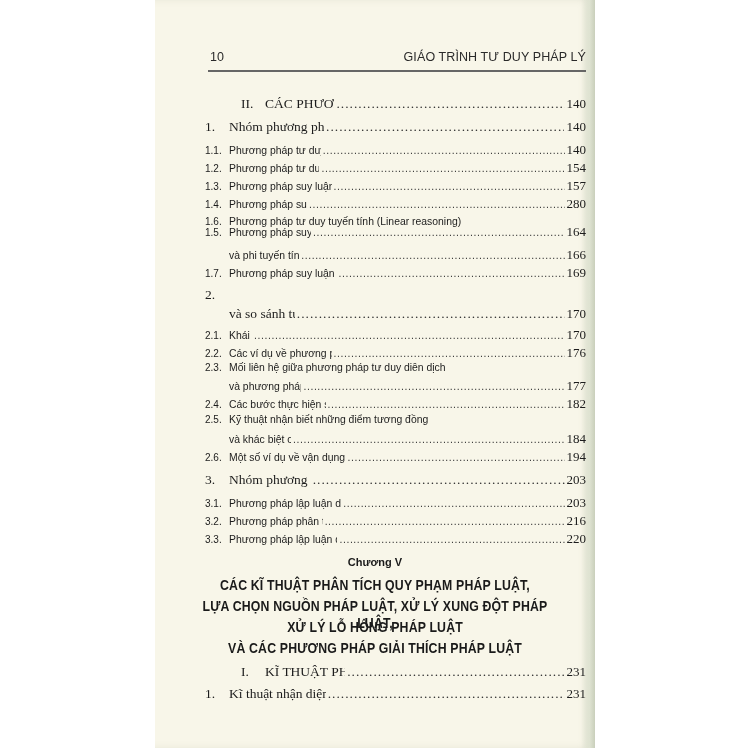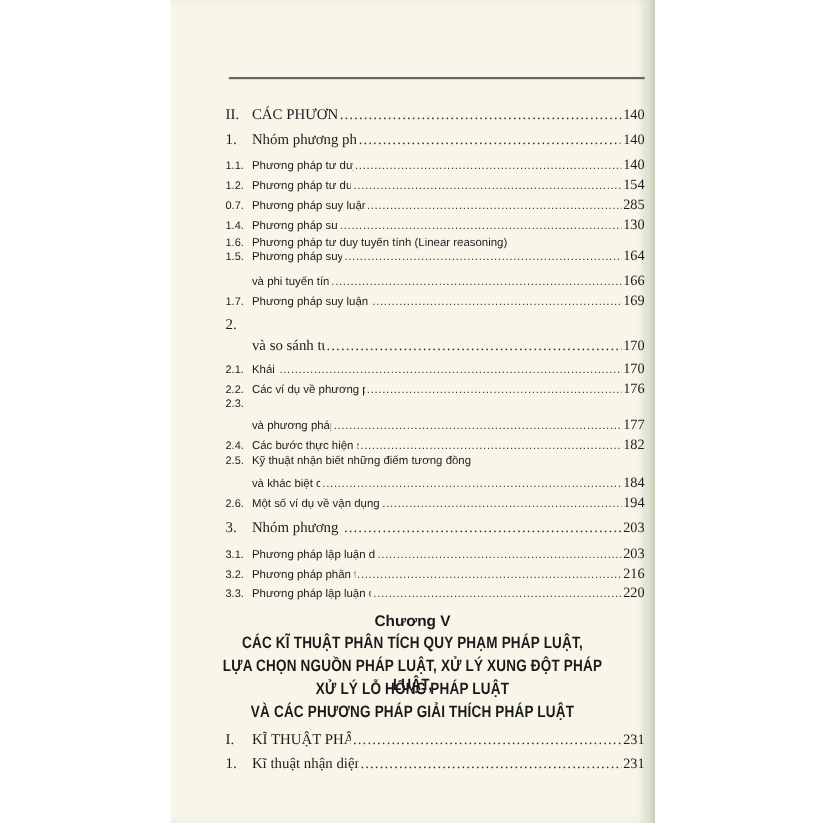--- a/index.html
+++ b/index.html
@@ -58,54 +58,58 @@
       color: #333;
     }
     .entry .dots::before {
       content: "...................................................................................................................................................................................";
       letter-spacing: 1px;
     }
     .entry .page-no { flex: 0 0 auto; }
 
     
     .lvl-roman { font-family: "Liberation Serif", serif; font-size: 13.5px; }
-    .lvl-roman .num { width: 24px; }
+    .lvl-roman .num { width: 24px; margin-left: 36px; }
     .lvl-one { font-family: "Liberation Serif", serif; font-size: 13.5px; }
     .lvl-one .num { width: 24px; }
     .lvl-one .page-no, .lvl-roman .page-no { font-size: 13px; }
 
     
     .lvl-sub { font-family: "Liberation Sans", sans-serif; font-size: 10.4px; }
     .lvl-sub .num { width: 24px; font-size: 10px; }
     .lvl-sub .page-no { font-family: "Liberation Serif", serif; font-size: 13px; }
     .lvl-sub .dots::before { letter-spacing: 0.6px; }
 
     .chapter {
       position: absolute;
       left: 0; width: 440px;
       text-align: center;
       font-family: "Liberation Sans", sans-serif;
       font-weight: bold;
       color: #1a1a1a;
     }
-    .chapter .label { font-size: 14px; position: absolute; left: 0; width: 100%; top: 0; }
+    .chapter .label { font-size: 11px; position: absolute; left: 0; width: 100%; top: 0; }
     .chapter .tline {
       position: absolute; left: 0; width: 100%;
       font-size: 15px;
       transform: scaleX(0.82);
       transform-origin: center;
       letter-spacing: 0.2px;
     }
   </style>
 </head>
 <body>
 
 <div class="page">
   <div class="page-edge"></div>
 
+  <div class="running-head">
+    <span class="pno">10</span>
+    <span class="title">GIÁO TRÌNH TƯ DUY PHÁP LÝ</span>
+  </div>
   <div class="head-rule"></div>
 
   <div class="toc">
 
     <div class="entry lvl-roman" style="top:96px">
       <span class="num">II.</span>
       <span class="text">CÁC PHƯƠNG PHÁP TƯ DUY PHÁP LÝ</span>
       <span class="dots"></span>
       <span class="page-no">140</span>
     </div>
@@ -125,31 +129,31 @@
     </div>
 
     <div class="entry lvl-sub" style="top:160px">
       <span class="num">1.2.</span>
       <span class="text">Phương pháp tư duy quy nạp (A maiore ad minus)</span>
       <span class="dots"></span>
       <span class="page-no">154</span>
     </div>
 
     <div class="entry lvl-sub" style="top:178px">
-      <span class="num">0.7.</span>
+      <span class="num">1.3.</span>
       <span class="text">Phương pháp suy luận đối nghịch (Argumentum a contrario)</span>
       <span class="dots"></span>
-      <span class="page-no">285</span>
+      <span class="page-no">157</span>
     </div>
 
     <div class="entry lvl-sub" style="top:196px">
       <span class="num">1.4.</span>
       <span class="text">Phương pháp suy luận tất nhiên (Fortiori)</span>
       <span class="dots"></span>
-      <span class="page-no">130</span>
+      <span class="page-no">280</span>
     </div>
 
     <div class="entry lvl-sub" style="top:224px">
       <span class="num">1.5.</span>
       <span class="text">Phương pháp suy luận loại trừ (Enumeratio)</span>
       <span class="dots"></span>
       <span class="page-no">164</span>
     </div>
 
     <div class="entry lvl-sub" style="top:216px">
@@ -189,20 +193,21 @@
 
     <div class="entry lvl-sub" style="top:345px">
       <span class="num">2.2.</span>
       <span class="text">Các ví dụ về phương pháp so sánh tương đồng/tương phản</span>
       <span class="dots"></span>
       <span class="page-no">176</span>
     </div>
 
     <div class="entry lvl-sub" style="top:362px">
       <span class="num">2.3.</span>
+      <span class="text">Mối liên hệ giữa phương pháp tư duy diễn dịch</span>
     </div>
     <div class="entry lvl-sub" style="top:378px">
       <span class="num"></span>
       <span class="text">và phương pháp so sánh tương đồng</span>
       <span class="dots"></span>
       <span class="page-no">177</span>
     </div>
 
     <div class="entry lvl-sub" style="top:396px">
       <span class="num">2.4.</span>

